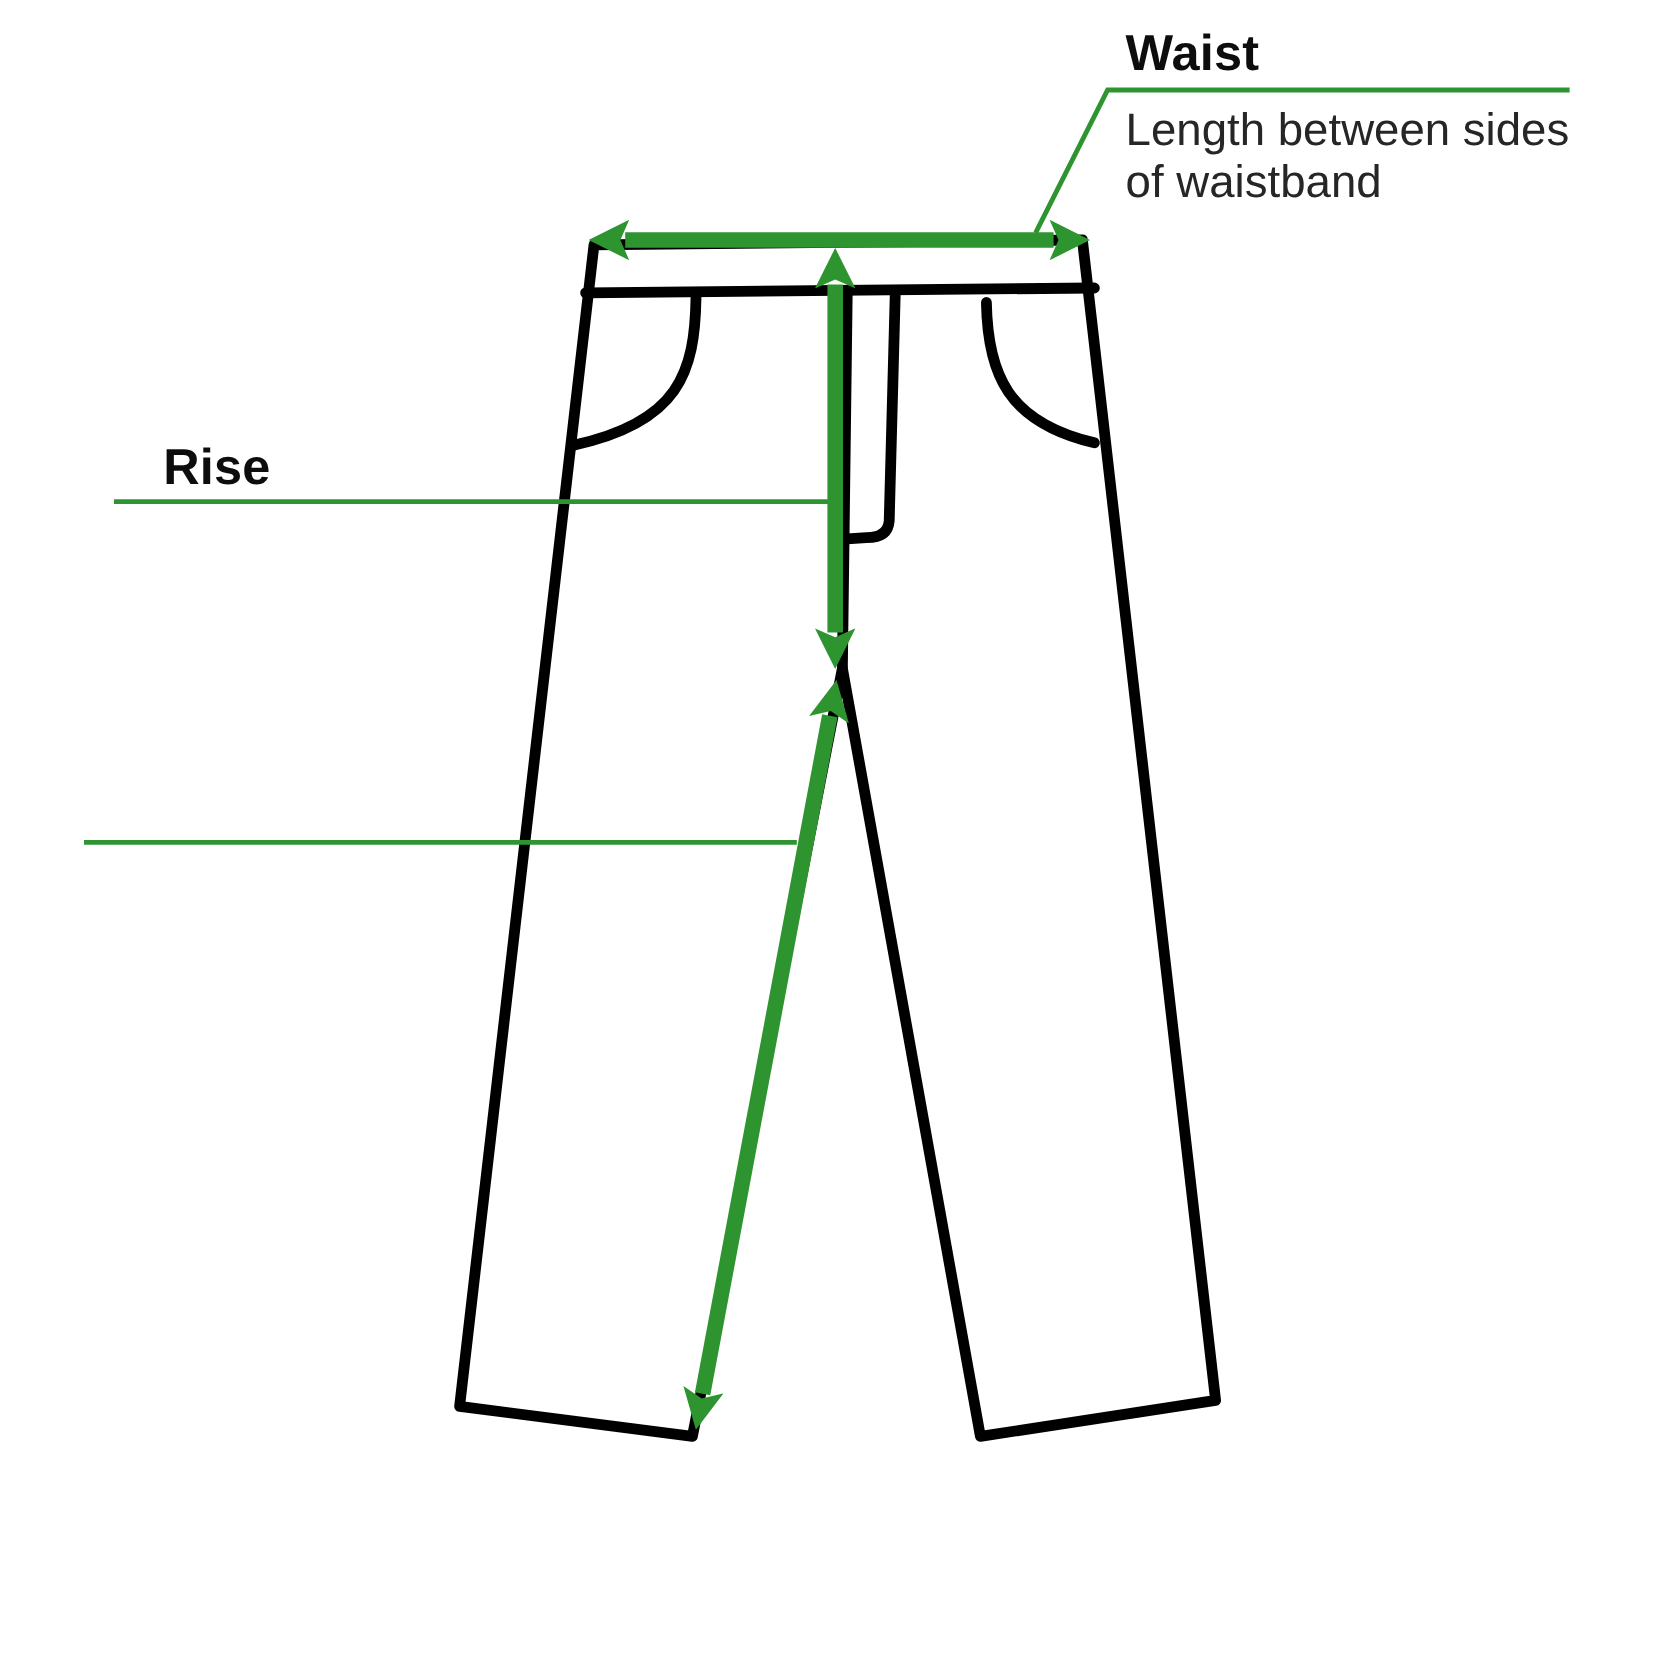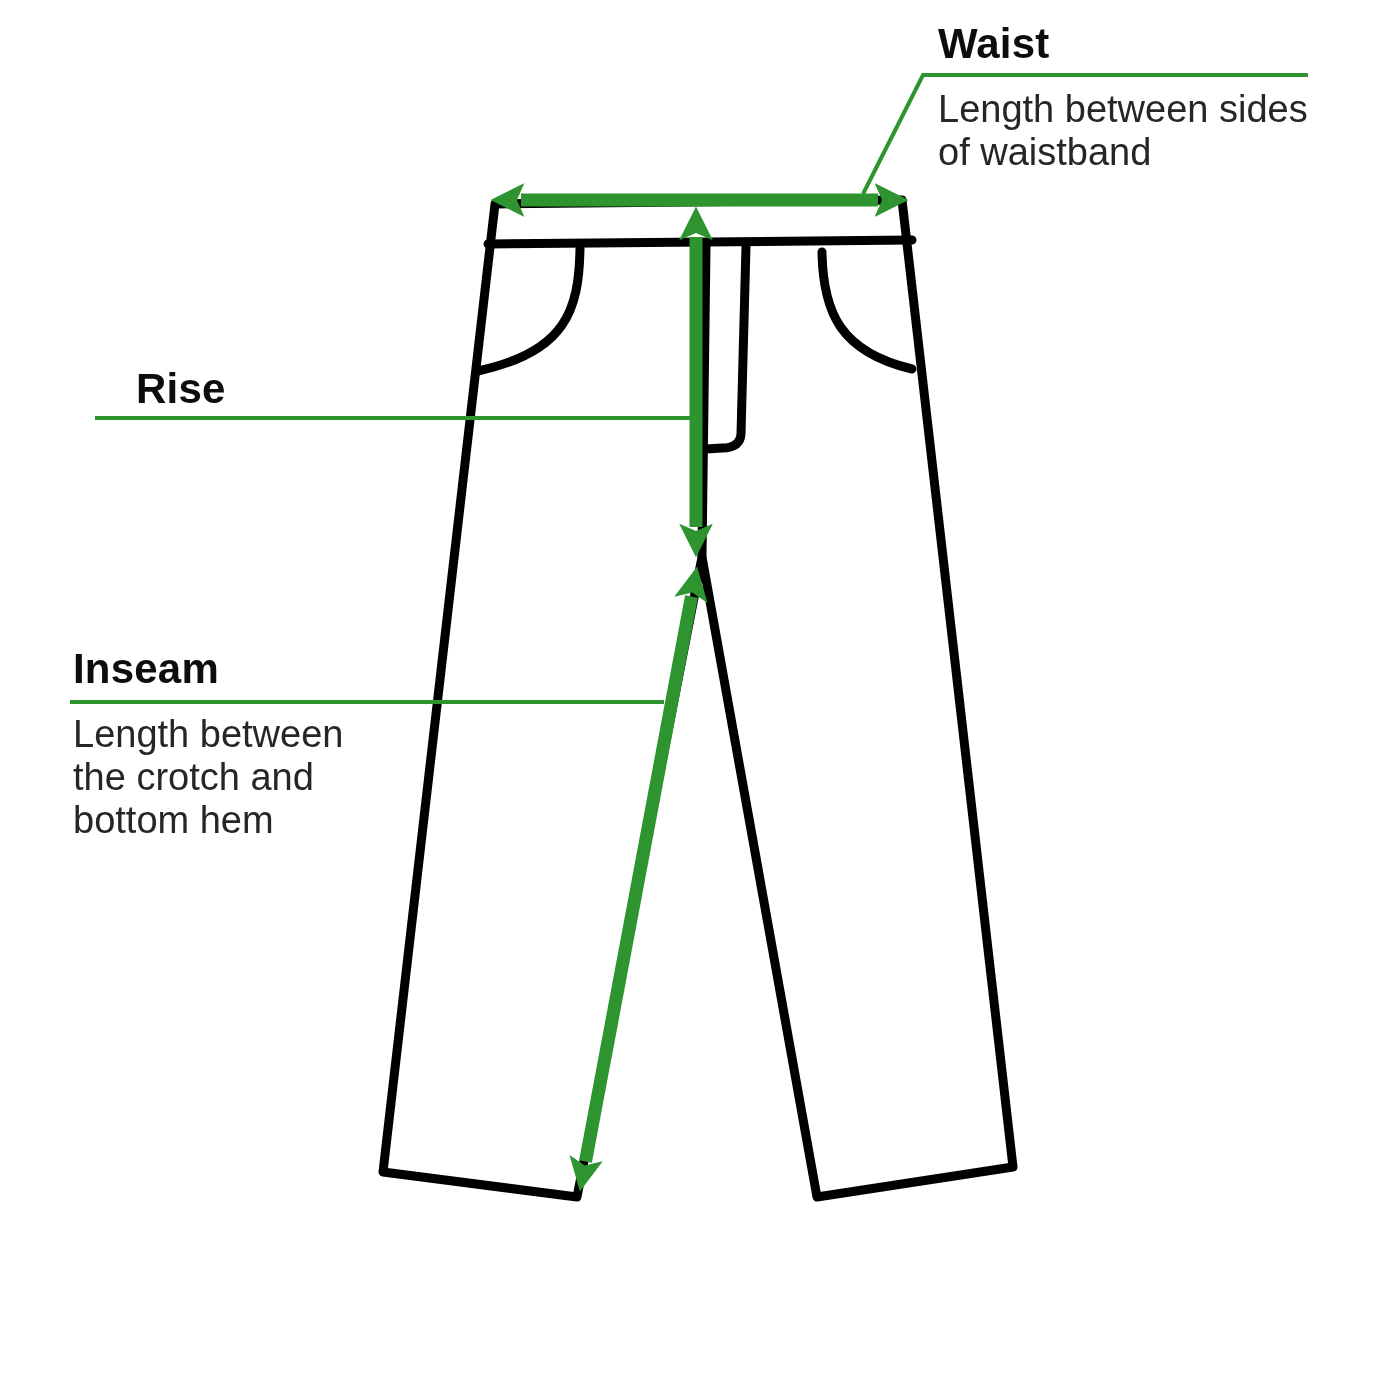--- a/index.html
+++ b/index.html
@@ -105,20 +105,14 @@
   <div class="label-block label-waist">
     <h2 class="label-title">Waist</h2>
     <p class="label-desc">Length between sides
 of waistband</p>
   </div>
 
   <div class="label-block label-rise">
     <h2 class="label-title">Rise</h2>
   </div>
 
-  <div class="label-block label-inseam">
-    <h2 class="label-title">Inseam</h2>
-    <p class="label-desc">Length between
-the crotch and
-bottom hem</p>
-  </div>
 
 </div>
 
 </body></html>

